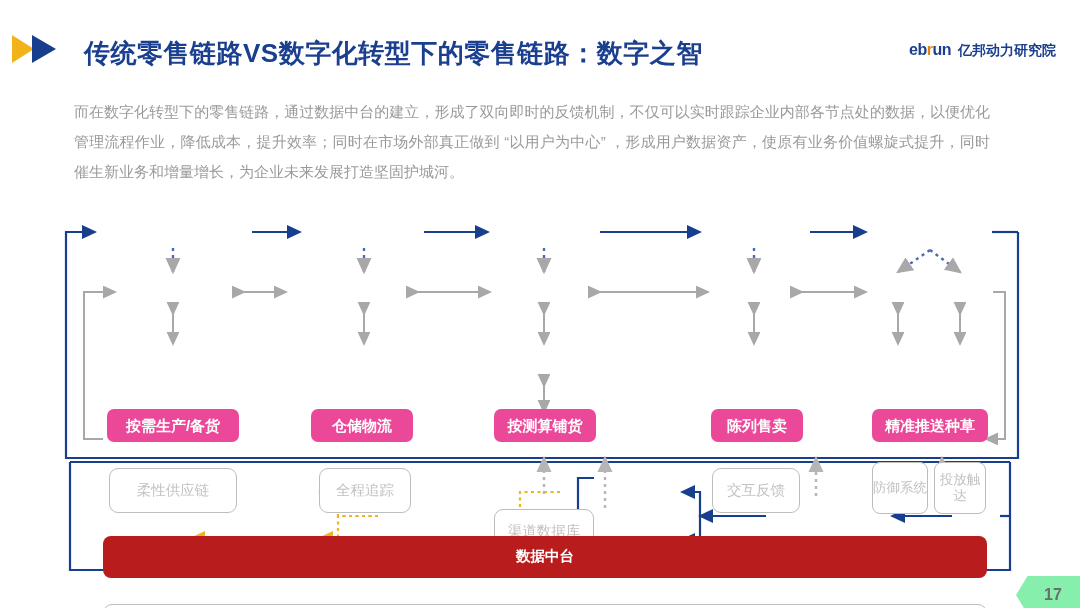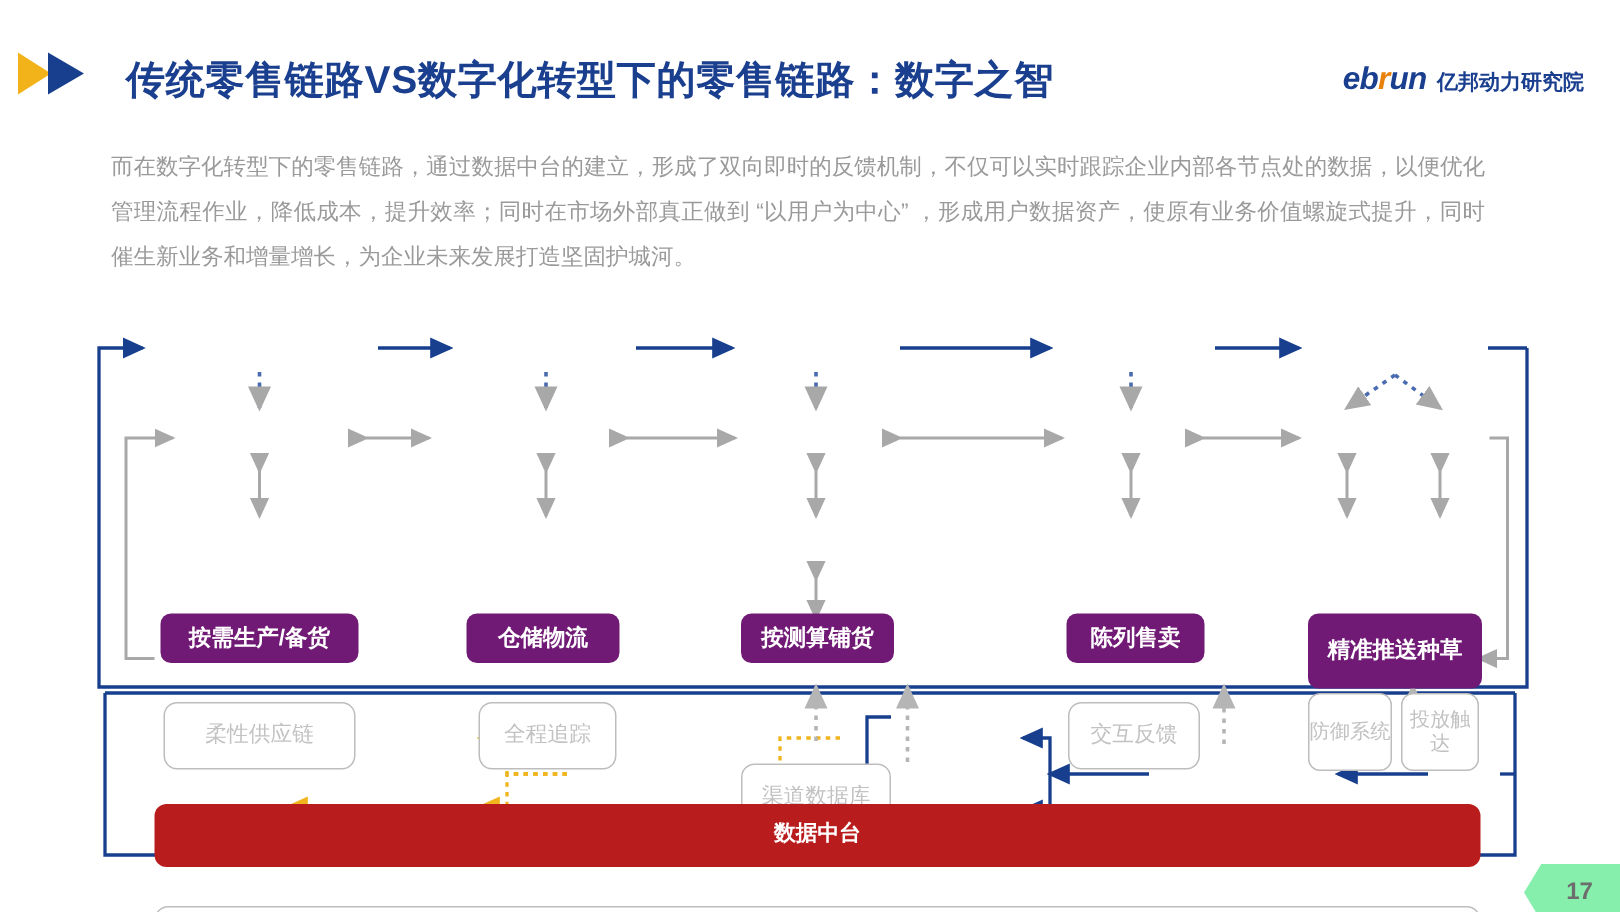--- a/index.html
+++ b/index.html
@@ -10,38 +10,38 @@
   }
   
   .header{position:absolute;left:4px;top:0;width:1080px;height:88px;}
   .logo-arrows{position:absolute;left:8px;top:33px;width:62px;height:32px;}
   .title{
     position:absolute;left:80px;top:36px;
     font-size:26px;font-weight:bold;color:#1b3f8f;letter-spacing:.5px;
     white-space:nowrap;
   }
   .brand{position:absolute;right:28px;top:42px;display:flex;align-items:baseline;gap:7px;}
-  .brand-en{font-size:21px;font-weight:bold;color:#1b3f8f;letter-spacing:-.5px;line-height:1;font-style:italic;}
+  .brand-en{font-size:16px;font-weight:bold;color:#1b3f8f;letter-spacing:-.5px;line-height:1;}
   .brand-en .r{color:#e8820c;}
   .brand-cn{font-size:14px;font-weight:bold;color:#1b3f8f;line-height:1;}
 
   
   .para{
     position:absolute;left:74px;top:97px;width:916px;
     font-size:15px;color:#9a9a9a;line-height:30px;text-align:justify;
   }
 
   
   .diagram{position:absolute;left:0;top:196px;width:1080px;height:412px;}
   .dg{position:absolute;left:0;top:0;width:1080px;height:412px;}
 
   
   .box{position:absolute;box-sizing:border-box;display:flex;align-items:center;
        justify-content:center;text-align:center;line-height:1.18;}
-  .blue{background:#701a75;color:#fff;border-radius:7px;font-size:15px;font-weight:bold;}
+  .blue{background:#ec4899;color:#fff;border-radius:7px;font-size:15px;font-weight:bold;}
   .gray{background:#ffffff;color:#c2c2c2;border:1.5px solid #bdbdbd;border-radius:9px;font-size:14.5px;}
   .gray.tiny{font-size:13.5px;border-radius:8px;}
   .midbar{background:#b91c1c;color:#ffffff;border-radius:8px;font-size:14.5px;font-weight:bold;}
   .assetbar{background:#ffffff;color:#c2c2c2;border:1.5px solid #bdbdbd;border-radius:9px;font-size:14.5px;}
 
   
   .pagebadge{
     position:absolute;right:0;top:576px;width:64px;height:38px;
     background:#86efac;color:#6d6d6d;font-size:16px;
     display:flex;align-items:center;justify-content:center;
@@ -141,21 +141,21 @@
     <path d="M605,312 L605,262" stroke="#b5b5b5" stroke-width="2.4" stroke-dasharray="3,4" fill="none" marker-end="url(#agray2)"></path>
     <path d="M544,298 L544,262" stroke="#b5b5b5" stroke-width="2.4" stroke-dasharray="3,4" fill="none" marker-end="url(#agray2)"></path>
     <path d="M816,300 L816,262" stroke="#b5b5b5" stroke-width="2.4" stroke-dasharray="3,4" fill="none" marker-end="url(#agray2)"></path>
     <path d="M942,300 L942,262" stroke="#b5b5b5" stroke-width="2.4" stroke-dasharray="3,4" fill="none" marker-end="url(#agray2)"></path>
   </svg>
 
   <div class="box blue" style="left:107px;top:213px;width:132px;height:33px;">按需生产/备货</div>
   <div class="box blue" style="left:311px;top:213px;width:102px;height:33px;">仓储物流</div>
   <div class="box blue" style="left:494px;top:213px;width:102px;height:33px;">按测算铺货</div>
   <div class="box blue" style="left:711px;top:213px;width:92px;height:33px;">陈列售卖</div>
-  <div class="box blue" style="left:872px;top:213px;width:116px;height:50px;">精准推送种草</div>
+  <div class="box blue" style="left:872px;top:213px;width:116px;height:33px;">精准推送种草</div>
 
   <div class="box gray" style="left:109px;top:272px;width:128px;height:45px;">柔性供应链</div>
   <div class="box gray" style="left:319px;top:272px;width:92px;height:45px;">全程追踪</div>
   <div class="box gray" style="left:494px;top:272px;width:100px;height:45px;margin-top:41px;">渠道数据库</div>
   <div class="box gray" style="left:712px;top:272px;width:88px;height:45px;">交互反馈</div>
   <div class="box gray tiny" style="left:872px;top:266px;width:56px;height:52px;">防御系统</div>
   <div class="box gray tiny" style="left:934px;top:266px;width:52px;height:52px;">投放触达</div>
 
   <div class="box midbar" style="left:103px;top:340px;width:884px;height:42px;">数据中台</div>
 

